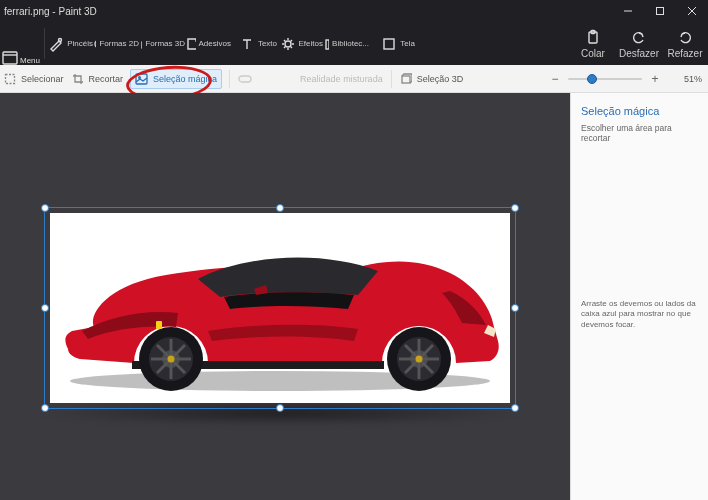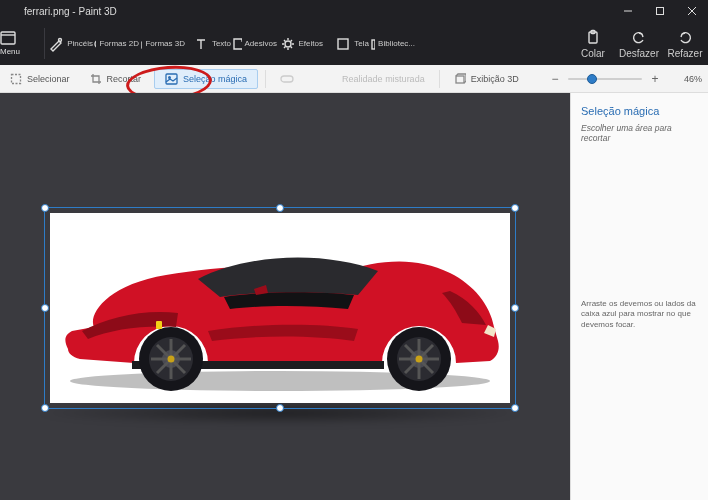--- a/index.html
+++ b/index.html
@@ -3,30 +3,30 @@
 <meta charset="utf-8">
 <style>
   * { box-sizing: border-box; margin: 0; padding: 0; font-family: "Segoe UI", Arial, sans-serif; }
   body { width: 708px; height: 500px; overflow: hidden; background: #3a3a3f; }
 
   
   .titlebar {
     height: 22px; background: #202024; color: #ddd;
     display: flex; align-items: center; font-size: 10px;
   }
-  .titlebar .title { padding-left: 24px; flex: 1; }
+  .titlebar .title { padding-left: 4px; flex: 1; }
   .win-btn { width: 32px; height: 22px; display:flex; align-items:center; justify-content:center; color:#ddd;}
 
   
   .ribbon {
     height: 43px; background: #202024; color: #ddd;
     display: flex; align-items: stretch;
   }
   .menu-btn {
-    width: 42px; display:flex; flex-direction:column; align-items:flex-start; justify-content:center;
+    width: 42px; display:flex; flex-direction:row; align-items:flex-end; justify-content:center;
     font-size: 8px; gap:2px;
   }
   .vsep { width:1px; background:#3a3a40; margin: 6px 2px; }
   .rib-tools { display:flex; align-items:stretch; flex:1; }
   .rib-tool {
     width: 46px; display:flex; flex-direction:row; align-items:center; justify-content:flex-end;
     font-size: 8px; gap:3px; color:#ccc;
   }
   .rib-tool svg, .menu-btn svg, .rib-action svg { stroke:#ddd; fill:none; stroke-width:1.4; }
   .rib-tool span { white-space:nowrap; }
@@ -35,21 +35,21 @@
     width: 46px; display:flex; flex-direction:column; align-items:center; justify-content:center;
     font-size: 10px; gap:3px; color:#ccc;
   }
 
   
   .subbar {
     height: 28px; background: #f3f3f3; display:flex; align-items:center;
     font-size: 9px; color:#555; border-bottom:1px solid #ddd;
   }
   .sub-btn {
-    display:flex; align-items:center; gap:5px; padding: 0 10px; height:100%;
+    display:flex; align-items:center; gap:5px; padding: 0 4px; height:100%;
   }
   .sub-btn.active {
     background:#e0eefb; color:#2a6db3; border:1px solid #a8cdef; border-radius:2px; height:20px; margin:0 3px;
   }
   .sub-btn svg { stroke:#888; fill:none; stroke-width:1.3; }
   .sub-btn.active svg { stroke:#2a6db3; }
   .sub-btn.disabled { color:#bbb;gap:48px; }
   .sub-btn.disabled svg { stroke:#ccc; }
   .sub-sep { width:1px; background:#ddd; height:18px; margin:0 4px;}
   .zoombox { display:flex; align-items:center; gap:6px; margin-left:auto; padding-right:6px;}
@@ -63,21 +63,21 @@
     display:flex; height: calc(500px - 22px - 43px - 28px);
   }
   .canvas-area {
     flex:1; background:#3a3a3f; position:relative; overflow:hidden;
   }
   .side-panel {
     width: 138px; background:#fafafa; border-left:1px solid #ddd;
     padding: 12px 10px; display:flex; flex-direction:column; font-size:9.5px; color:#555;
   }
   .side-panel h3 { font-size:11px; color:#2a6db3; font-weight:400; margin-bottom:6px;}
-  .side-panel .sub { font-size:8.5px; color:#666; margin-bottom:14px;font-style:italic; }
+  .side-panel .sub { font-size:8.5px; color:#666; margin-bottom:14px; }
   .panel-spacer { flex:1; }
   .hint { font-size:8px; color:#666; line-height:1.3; margin-bottom:8px;}
   .btn-row { display:flex; gap:6px;}
   .panel-btn {
     flex:1; height:24px; border:1px solid #d6d6d6; background:#fff; font-size:8.5px;
     display:flex; align-items:center; justify-content:center; color:#444;
   }
 
   
   .canvas-shadow {
@@ -161,51 +161,51 @@
     </div>
     <div class="rib-tool">
       <svg width="16" height="16">
           <path d="M3 6 L8 3 L13 6 L13 12 L8 15 L3 12 Z"></path>
           <path d="M3 6 L8 9 L13 6 M8 9 L8 15"></path>
         </svg>
       <span>Formas 3D</span>
     </div>
     <div class="rib-tool">
       <svg width="16" height="16">
-          <path d="M4 4 H12 M8 4 V13"></path>
-        </svg>
-      <span>Texto</span>
-    </div>
-    <div class="rib-tool">
-      <svg width="16" height="16">
           <path d="M3 3 H11 L13 5 V13 H3 Z"></path>
           <path d="M11 3 V5 H13"></path>
         </svg>
       <span>Adesivos</span>
     </div>
     <div class="rib-tool">
       <svg width="16" height="16">
+          <path d="M4 4 H12 M8 4 V13"></path>
+        </svg>
+      <span>Texto</span>
+    </div>
+    <div class="rib-tool">
+      <svg width="16" height="16">
           <circle cx="8" cy="8" r="3"></circle>
           <path d="M8 2 V4 M8 12 V14 M2 8 H4 M12 8 H14 M4 4 L5.4 5.4 M12 12 L10.6 10.6 M12 4 L10.6 5.4 M4 12 L5.4 10.6"></path>
         </svg>
       <span>Efeitos</span>
-    </div>
-    <div class="rib-tool">
-      <svg width="16" height="16">
-          <rect x="3" y="3" width="10" height="10"></rect>
-        </svg>
-      <span>Tela</span>
     </div>
     <div class="rib-tool">
       <svg width="16" height="16">
           <rect x="3" y="4" width="3" height="9"></rect>
           <rect x="7" y="4" width="3" height="9"></rect>
           <rect x="11" y="4" width="2" height="9"></rect>
         </svg>
       <span>Bibliotec...</span>
+    </div>
+    <div class="rib-tool">
+      <svg width="16" height="16">
+          <rect x="3" y="3" width="10" height="10"></rect>
+        </svg>
+      <span>Tela</span>
     </div>
 
     <div class="rib-flex"></div>
 
     <div class="rib-action">
       <svg width="16" height="16">
           <rect x="4" y="3" width="8" height="11" rx="1"></rect>
           <rect x="6" y="1.5" width="4" height="3" rx="1"></rect>
         </svg>
       <span>Colar</span>
@@ -254,30 +254,30 @@
         <rect x="1" y="3" width="12" height="6" rx="3"></rect>
       </svg>
     <span>Realidade misturada</span>
   </div>
   <div class="sub-sep"></div>
   <div class="sub-btn">
     <svg width="12" height="12">
         <rect x="2" y="3" width="8" height="7"></rect>
         <path d="M2 3 L4 1 H12 V8 L10 10"></path>
       </svg>
-    <span>Exibição 3D</span>
+    <span>Seleção 3D</span>
   </div>
 
   <div class="zoombox">
     <div class="zm-btn">−</div>
     <div class="slider-track">
       <div class="slider-thumb" style="left:19px"></div>
     </div>
     <div class="zm-btn">+</div>
-    <span class="zoom-val">46%</span>
+    <span class="zoom-val">51%</span>
   </div>
 </div>
 
 <div class="ann-circle ann1"></div>
 
 <div class="main">
 
   <div class="canvas-area">
     <div class="canvas-shadow" style="top:308px"></div>
     <div class="canvas">

